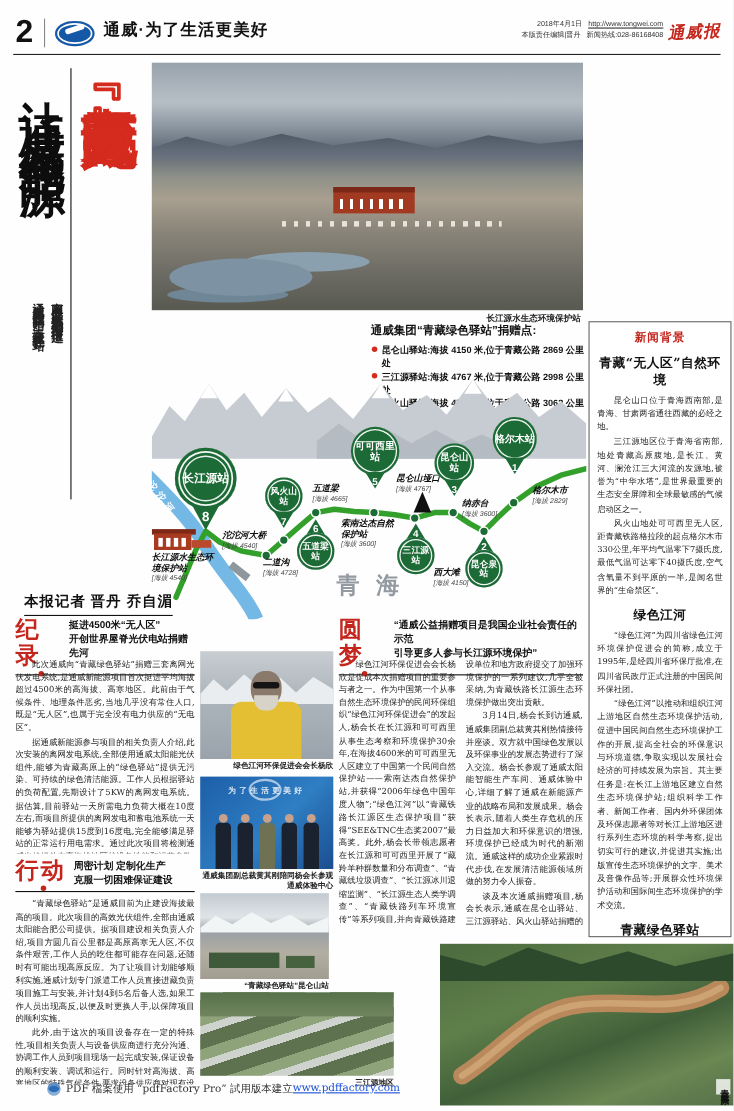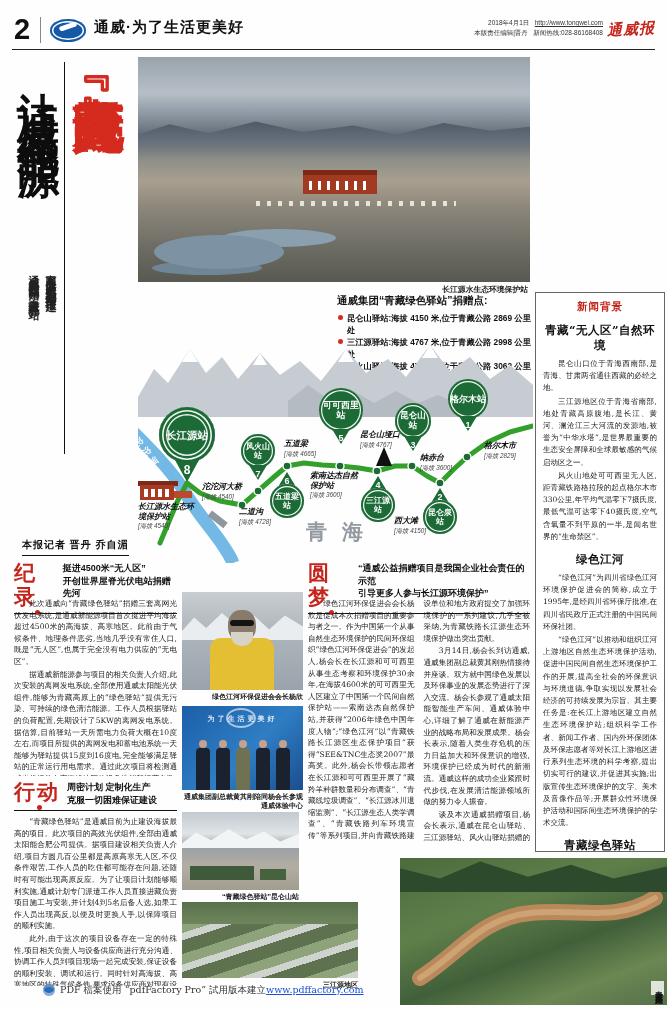--- a/index.html
+++ b/index.html
@@ -25,21 +25,21 @@
 
   
   .v-black{position:absolute;left:13px;top:58px;height:410px;writing-mode:vertical-rl;
            font-size:42px;font-weight:900;color:#0d0d0d;letter-spacing:11px;line-height:50px;}
   .v-divider{position:absolute;left:64px;top:62px;width:1px;height:392px;background:#111;}
   .v-red{position:absolute;left:70px;top:56px;height:508px;writing-mode:vertical-rl;
          font-size:52px;font-weight:900;color:#d42b1e;line-height:58px;letter-spacing:1px;}
   .v-subs{position:absolute;left:25px;top:266px;height:248px;writing-mode:vertical-rl;
           font-size:11px;font-weight:700;color:#222;letter-spacing:2px;}
   .v-subs div{line-height:17px;}
-  .byline{position:absolute;left:22px;top:538px;font-size:10px;font-weight:700;color:#111;
+  .byline{position:absolute;left:22px;top:538px;font-size:13px;font-weight:700;color:#111;
           border-bottom:1px solid #111;padding-bottom:3px;letter-spacing:1px;}
 
   
   .photo{position:absolute;overflow:hidden;}
   .photo-top{left:138px;top:57px;width:392px;height:225px;
      background:linear-gradient(180deg,#99a3ac 0%,#b7bfc6 16%,#8b95a0 26%,#5d6773 36%,
                 #8e9089 46%,#a89f8f 55%,#8a857a 68%,#6e6d65 84%,#585951 100%);}
   .pt-hills{position:absolute;left:0;top:62px;width:100%;height:26px;
      background:linear-gradient(180deg,#4c5663,#6b7480);clip-path:polygon(0 60%,8% 20%,18% 55%,30% 10%,42% 50%,55% 25%,66% 60%,78% 15%,90% 45%,100% 30%,100% 100%,0 100%);}
   .pt-bldg{position:absolute;left:42%;top:50%;width:74px;height:24px;background:#a23a22;border-top:5px solid #7c2816;}

